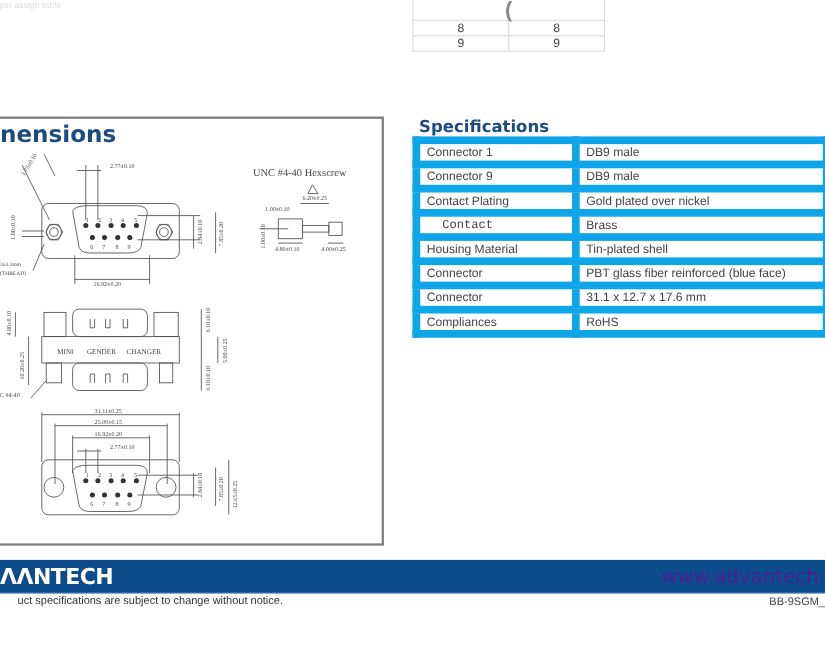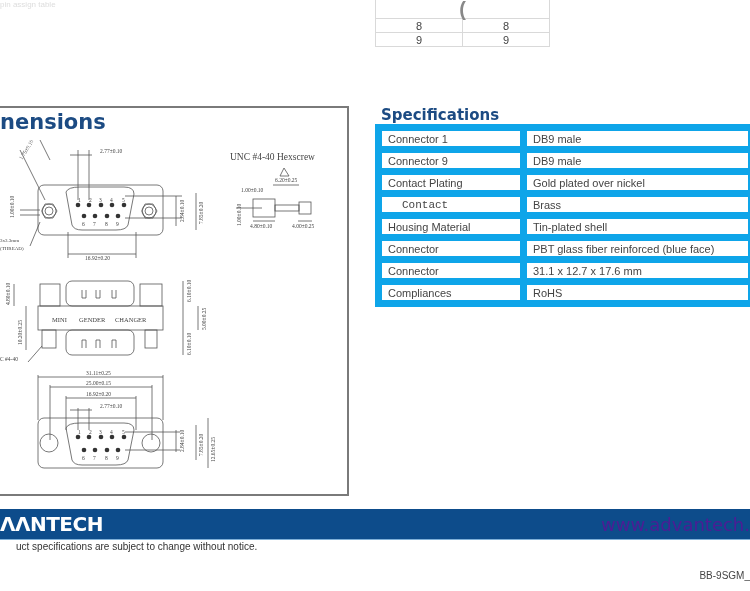--- a/index.html
+++ b/index.html
@@ -19,21 +19,21 @@
   .spec-table{position:absolute;left:375px;top:124px;width:380px;border-collapse:collapse;font-size:11px;color:#444;}
   .spec-table td{border:7px solid #0ea5e9;height:15px;padding:0 0 0 6px;white-space:nowrap;}
   .spec-table td.k{width:118px;}
   .spec-table td.k.indent{padding-left:20px;font-family:Liberation Mono, monospace;}
   
   .footer-bar{position:absolute;left:0;top:509px;width:750px;height:30px;background:#0d4c8b;}
   .footer-bar::after{content:"";position:absolute;left:0;bottom:-1px;width:750px;height:1px;background:#7fb0d8;}
   .brand{position:absolute;left:0;top:512px;font-size:20px;font-weight:bold;color:#fff;font-family:"DejaVu Sans",sans-serif;letter-spacing:-0.5px;}
   .url{position:absolute;right:0;top:514px;font-size:18px;color:#4c1d95;font-family:"DejaVu Sans",sans-serif;white-space:nowrap;}
   .disclaimer{position:absolute;left:16px;top:541px;font-size:10px;color:#333;white-space:nowrap;}
-  .docid{position:absolute;right:0;top:570px;font-size:10px;color:#444;white-space:nowrap;}
+  .docid{position:absolute;right:0;top:542px;font-size:10px;color:#444;white-space:nowrap;}
   svg text{font-family:"Liberation Serif",serif;fill:#444;}
 </style>
 </head>
 <body>
 
 <div class="faint-top">pin  assign  table</div>
 
 <table class="pin-table">
   <tbody>
       <tr class="glyph-row">

